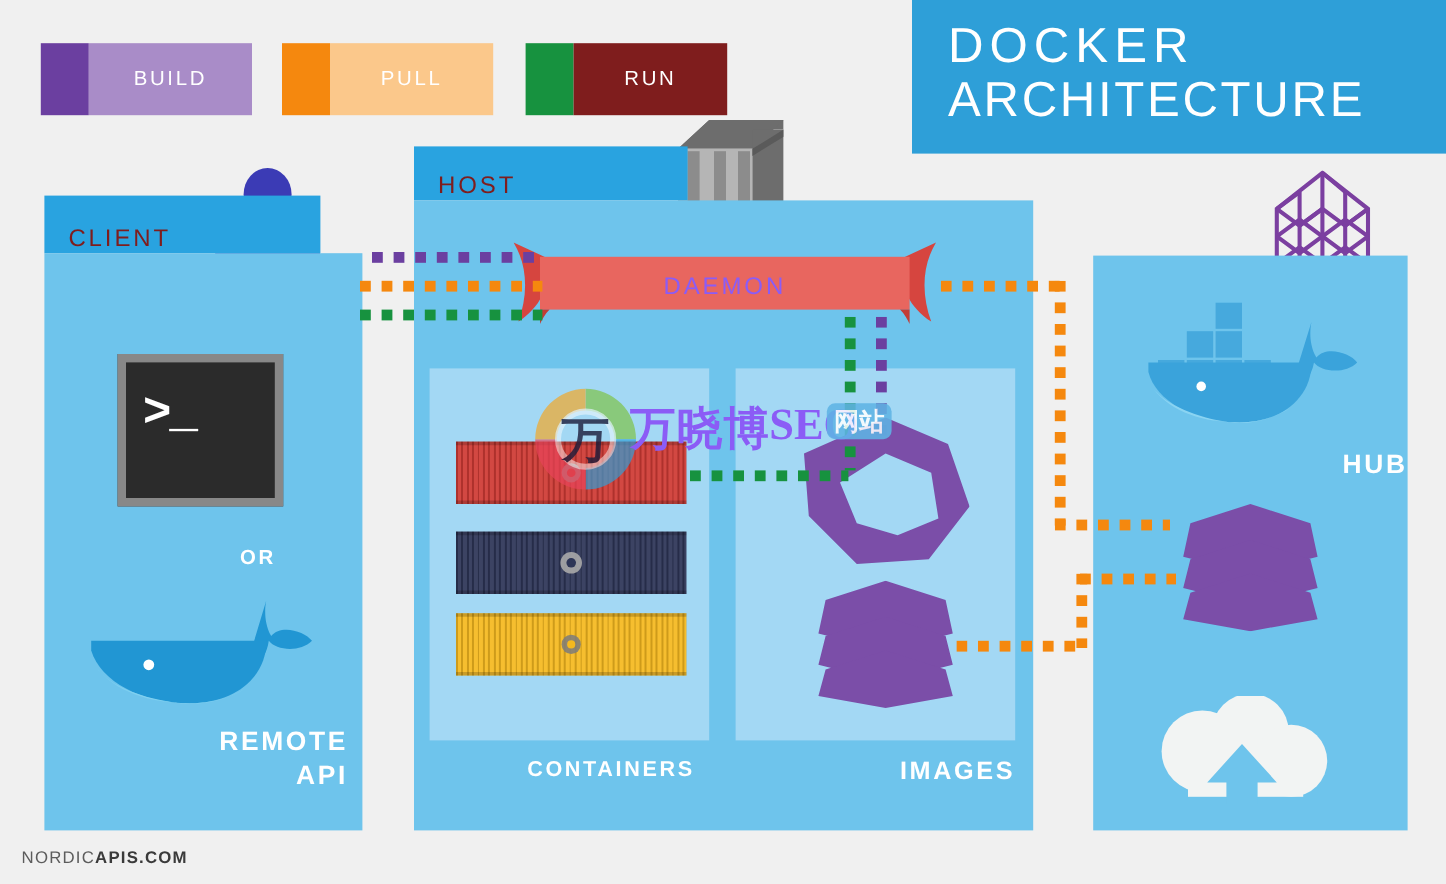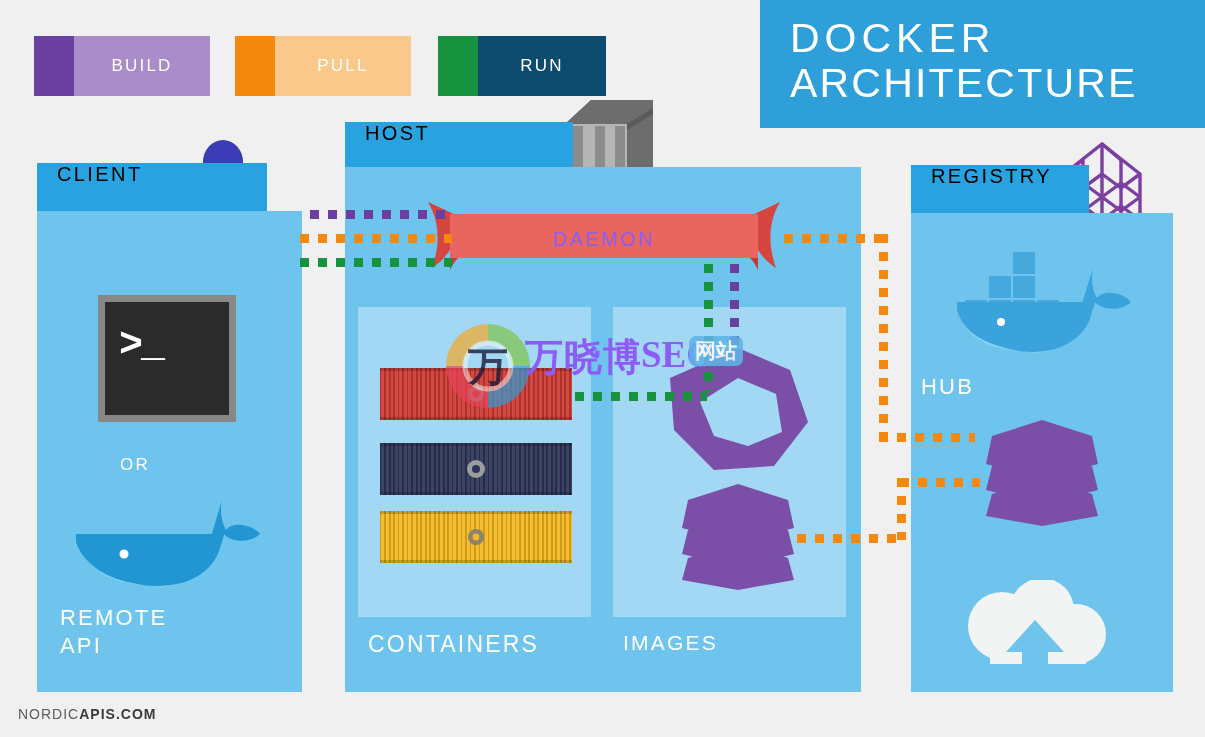--- a/index.html
+++ b/index.html
@@ -28,40 +28,39 @@
   }
   #title-card .t1, #title-card .t2 {
     color: #ffffff; font-weight: 300; line-height: 1.0;
     letter-spacing: 3px;
   }
   #title-card .t1 { font-size: 41px; letter-spacing: 5px; }
   #title-card .t2 { font-size: 41px; letter-spacing: 2.2px; margin-top: 4px; }
 
   
   .panel-header {
-    background: #29a3e0; color: #000000; display: flex; align-items: flex-start;
+    background: #29a3e0; color: #7f1d1d; display: flex; align-items: flex-end;
     padding-left: 20px; font-size: 20px; letter-spacing: 2.4px; font-weight: 300;
   }
   .panel-body { background: #6ec4ec; }
 
   
   #terminal {
     left: 98px; top: 295px; width: 138px; height: 127px;
     background: #2b2b2b; border: 7px solid #888888;
   }
   #terminal .prompt {
     color: #ffffff; font-family: "Liberation Mono", monospace;
     font-size: 40px; line-height: 1; margin: 24px 0 0 14px; letter-spacing: -2px;
     font-weight: 700;
   }
 
   .cap-label {
-    color: #ffffff; text-align: left; font-weight: 400;
+    color: #ffffff; text-align: right; font-weight: 700;
     letter-spacing: 2.2px;
-    margin-left: 10px;
   }
 
   
   .ship {
     position: absolute; left: 380px; width: 192px; height: 52px;
     background-image: repeating-linear-gradient(90deg,
         rgba(0,0,0,0.16) 0px, rgba(0,0,0,0.16) 1.5px,
         rgba(255,255,255,0.07) 1.5px, rgba(255,255,255,0.07) 4.5px);
     border-top: 3px solid rgba(0,0,0,0.18);
     border-bottom: 3px solid rgba(0,0,0,0.18);
@@ -109,21 +108,21 @@
 
   <div class="legend-chip" style="left:235px; top:36px; width:176px;">
     <div class="legend-cap" style="background:#f5880e;"></div>
     <div class="legend-body" style="background:#fbc88b;">
       <span class="legend-label">PULL</span>
     </div>
   </div>
 
   <div class="legend-chip" style="left:438px; top:36px; width:168px;">
     <div class="legend-cap" style="background:#17923f;"></div>
-    <div class="legend-body" style="background:#0c4a6e;">
+    <div class="legend-body" style="background:#7f1d1d;">
       <span class="legend-label">RUN</span>
     </div>
   </div>
 
   <div class="abs" id="title-card">
     <div class="t1">DOCKER</div>
     <div class="t2">ARCHITECTURE</div>
   </div>
 
   <svg class="abs" style="left:565px; top:100px;" width="88" height="72" viewBox="0 0 88 72">
@@ -207,42 +206,39 @@
     </svg>
   </div>
 
   <div class="ship" style="top:511px; background-color:#f5b91f;">
     <svg class="gear" width="22" height="22" viewBox="0 0 22 22">
       <circle cx="11" cy="11" r="8" fill="#7b7b7b" opacity="0.85"></circle>
       <circle cx="11" cy="11" r="3.4" fill="#f5b91f"></circle>
     </svg>
   </div>
 
-  <div class="abs cap-label" style="left:358px; top:631px; width:233px; font-size:23px;">CONTAINERS</div>
+  <div class="abs cap-label" style="left:346px; top:631px; width:233px; font-size:18px;">CONTAINERS</div>
 
   <div class="abs" style="left:613px; top:307px; width:233px; height:310px; background:#a3d8f4;"></div>
 
   <svg class="abs" style="left:668px; top:348px;" width="140" height="122" viewBox="0 0 140 122">
     <path d="M70,0 L122,22 L140,74 L106,118 L46,122 L6,82 L2,30 Z
              M70,30 L108,46 L114,84 L80,98 L46,88 L32,54 Z" fill="#7b4ea8" fill-rule="evenodd"></path>
   </svg>
 
   <svg class="abs" style="left:676px; top:484px;" width="124" height="106" viewBox="0 0 124 106">
     <g fill="#7b4ea8">
       <path d="M62,0 L112,16 L118,44 L62,58 L6,44 L12,16 Z M62,14 L96,26 L98,38 L62,46 L26,38 L28,26 Z"></path>
       <path d="M62,30 L112,46 L118,70 L62,84 L6,70 L12,46 Z M62,46 L96,56 L98,64 L62,72 L26,64 L28,56 Z"></path>
       <path d="M62,58 L112,74 L118,96 L62,106 L6,96 L12,74 Z M62,72 L96,82 L98,88 L62,94 L26,88 L28,82 Z"></path>
     </g>
   </svg>
 
   <div class="abs cap-label" style="left:613px; top:631px; width:233px; font-size:21px;">IMAGES</div>
 
-  <div class="abs panel-header" style="left:911px; top:165px; width:178px; height:48px;">
-    <span>REGISTRY</span>
-  </div>
   <div class="abs panel-body" style="left:911px; top:213px; width:262px; height:479px;"></div>
 
   <svg class="abs" style="left:955px; top:252px;" width="180" height="106" viewBox="0 0 180 106">
     <g fill="#46a9dd">
       <rect x="58" y="0" width="22" height="22"></rect>
       <rect x="34" y="24" width="22" height="22"></rect>
       <rect x="58" y="24" width="22" height="22"></rect>
       <rect x="10" y="48" width="22" height="22"></rect>
       <rect x="34" y="48" width="22" height="22"></rect>
       <rect x="58" y="48" width="22" height="22"></rect>

